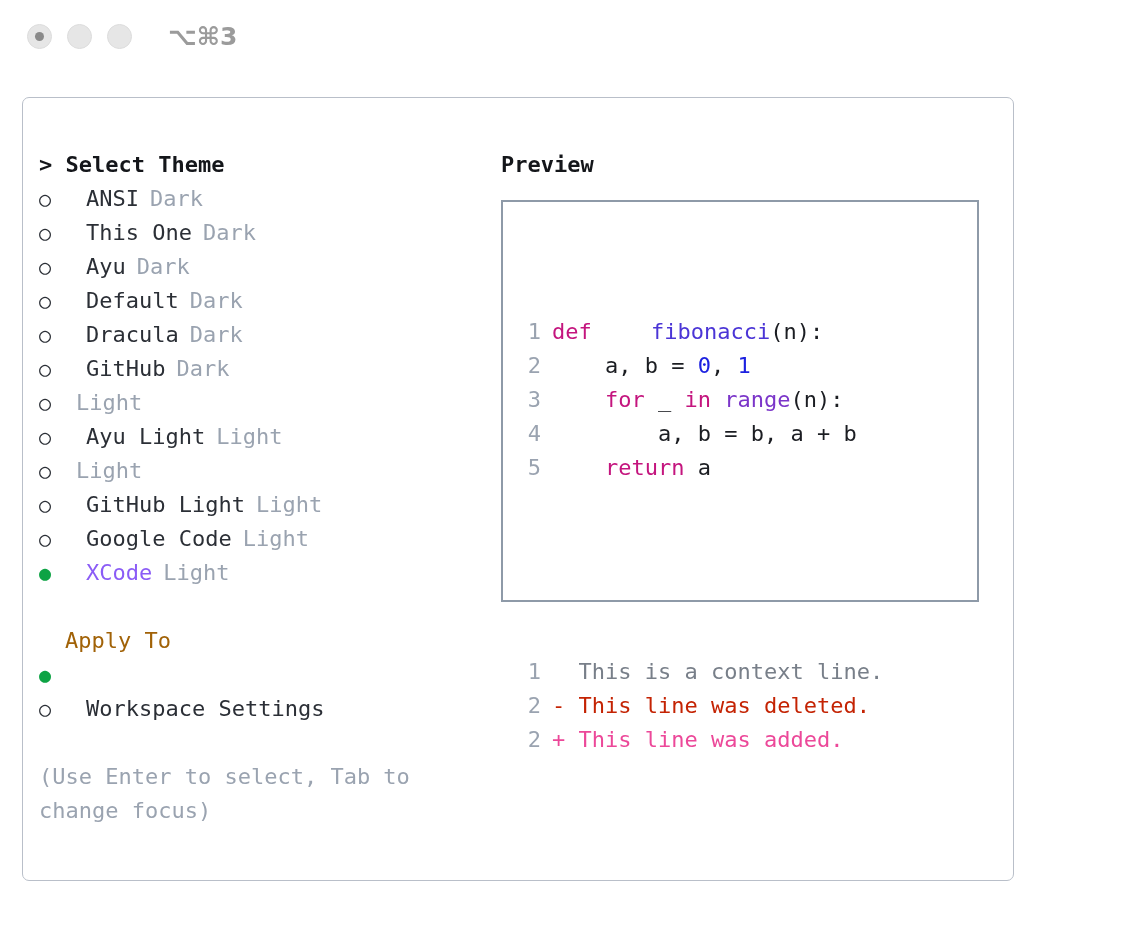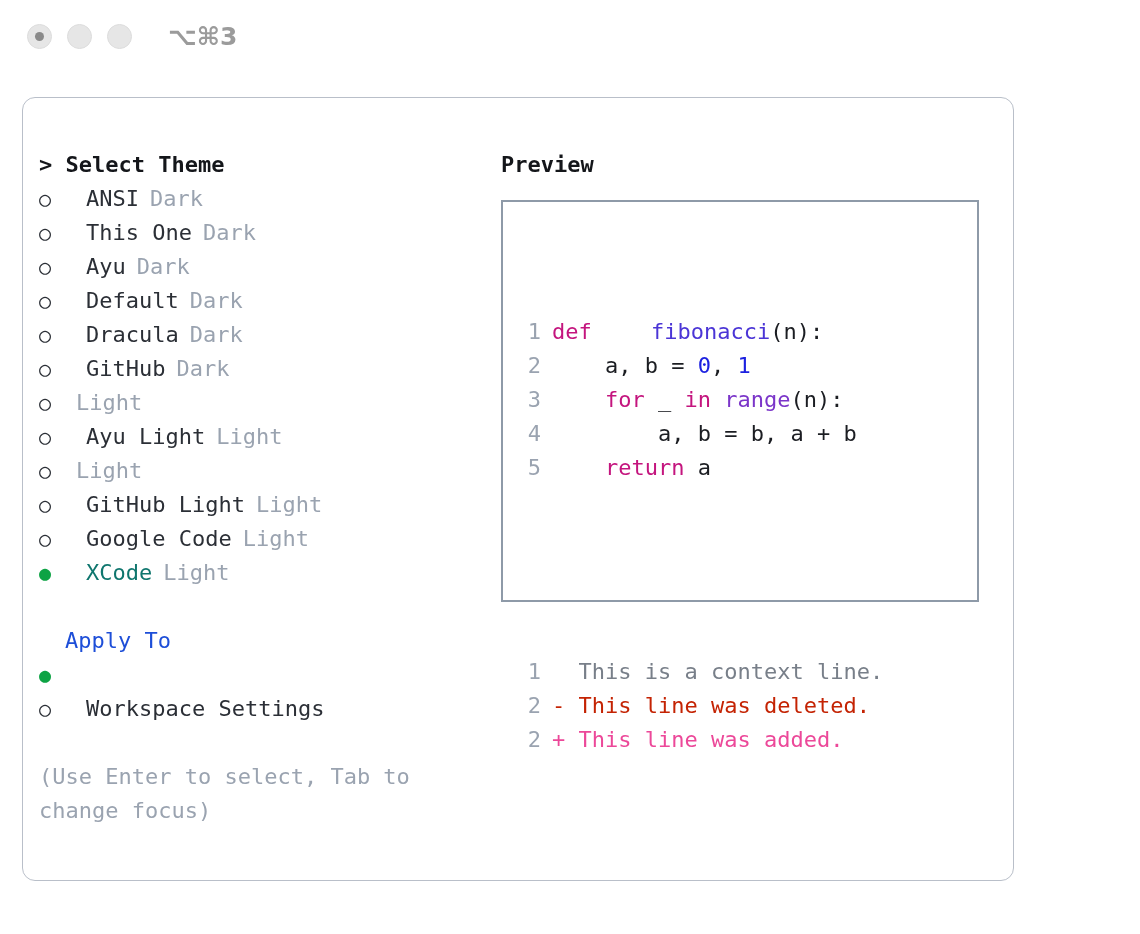--- a/index.html
+++ b/index.html
@@ -69,21 +69,21 @@
   }
 
   
   .panel {
     position: absolute;
     left: 22px;
     top: 97px;
     width: 992px;
     height: 784px;
     border: 1.5px solid #b9bfc9;
-    border-radius: 13px;
+    border-radius: 7px;
     box-sizing: border-box;
     background: #ffffff;
   }
 
   .columns {
     position: absolute;
     left: 0; top: 0;
     width: 100%;
     height: 100%;
   }
@@ -121,30 +121,30 @@
     display: inline-block;
     width: 26px;
     flex: 0 0 26px;
     color: #2b2f36;
     font-size: 20px;
   }
   .marker.selected {
     color: #0da344;
   }
   .name { color: #2b2f36; margin-left: 21px; }
-  .row.selected .name { color: #0f766e; }
+  .row.selected .name { color: #8b5cf6; }
   .cat {
     color: #9aa3b0;
     margin-left: 11px;
   }
 
   .section-title {
     font-size: 22px;
     line-height: 34px;
-    color: #1d4ed8;
+    color: #a16207;
     white-space: pre;
     padding-left: 26px;
   }
 
   .spacer-sm { height: 34px; }
   .spacer-md { height: 34px; }
 
   .hint {
     font-size: 22px;
     line-height: 34px;

